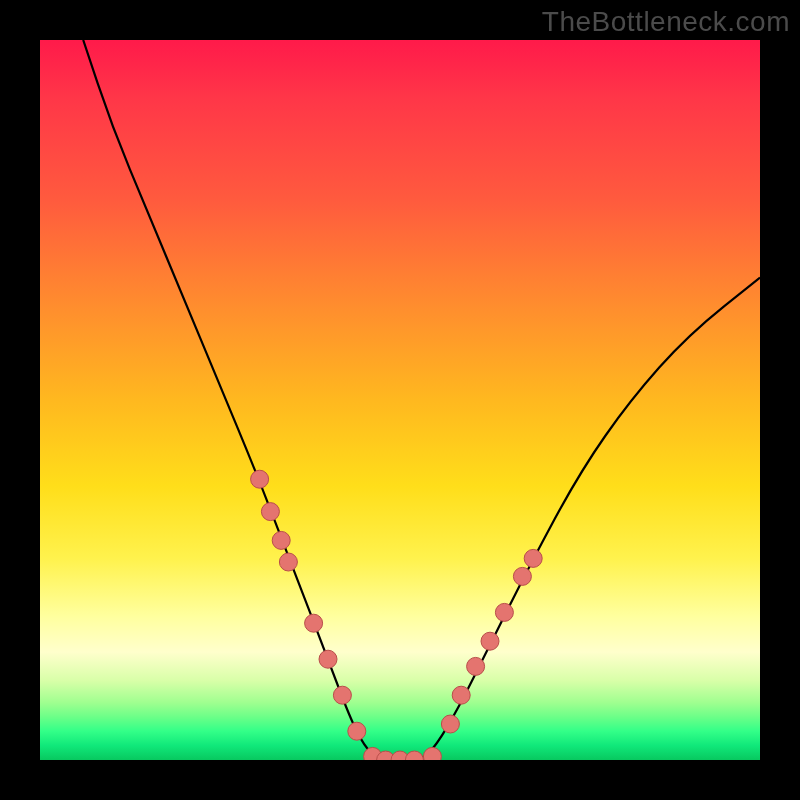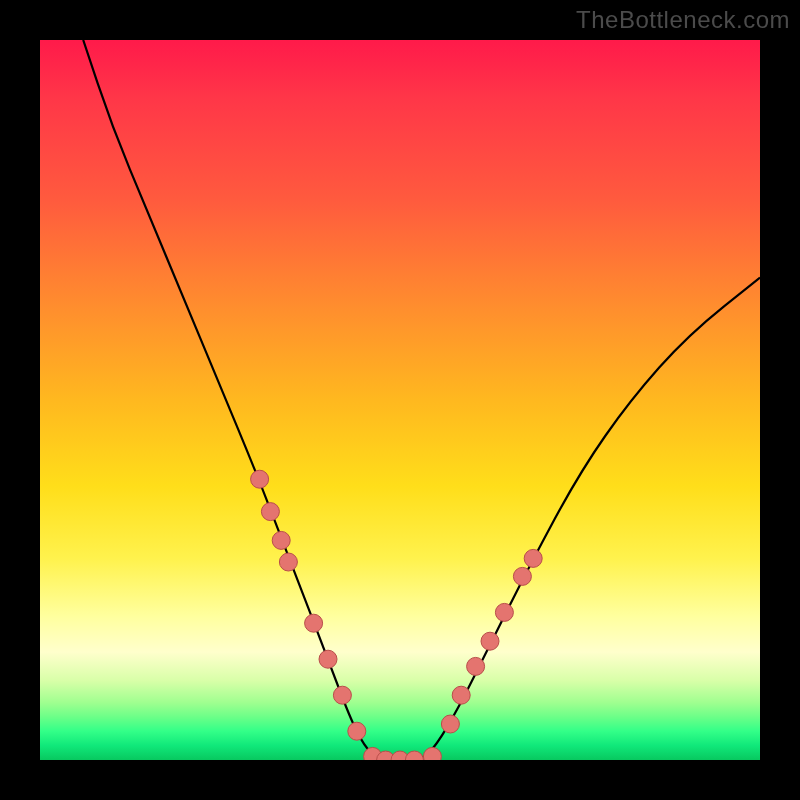--- a/index.html
+++ b/index.html
@@ -15,21 +15,21 @@
     position: relative;
     width: 800px;
     height: 800px;
     background: #000;
   }
   .watermark {
     position: absolute;
     top: 6px;
     right: 10px;
     color: #4b4b4b;
-    font-size: 24px;
+    font-size: 28px;
     font-weight: 500;
     letter-spacing: 0.5px;
     z-index: 5;
   }
   .plot-area {
     position: absolute;
     left: 40px;
     top: 40px;
     width: 720px;
     height: 720px;

